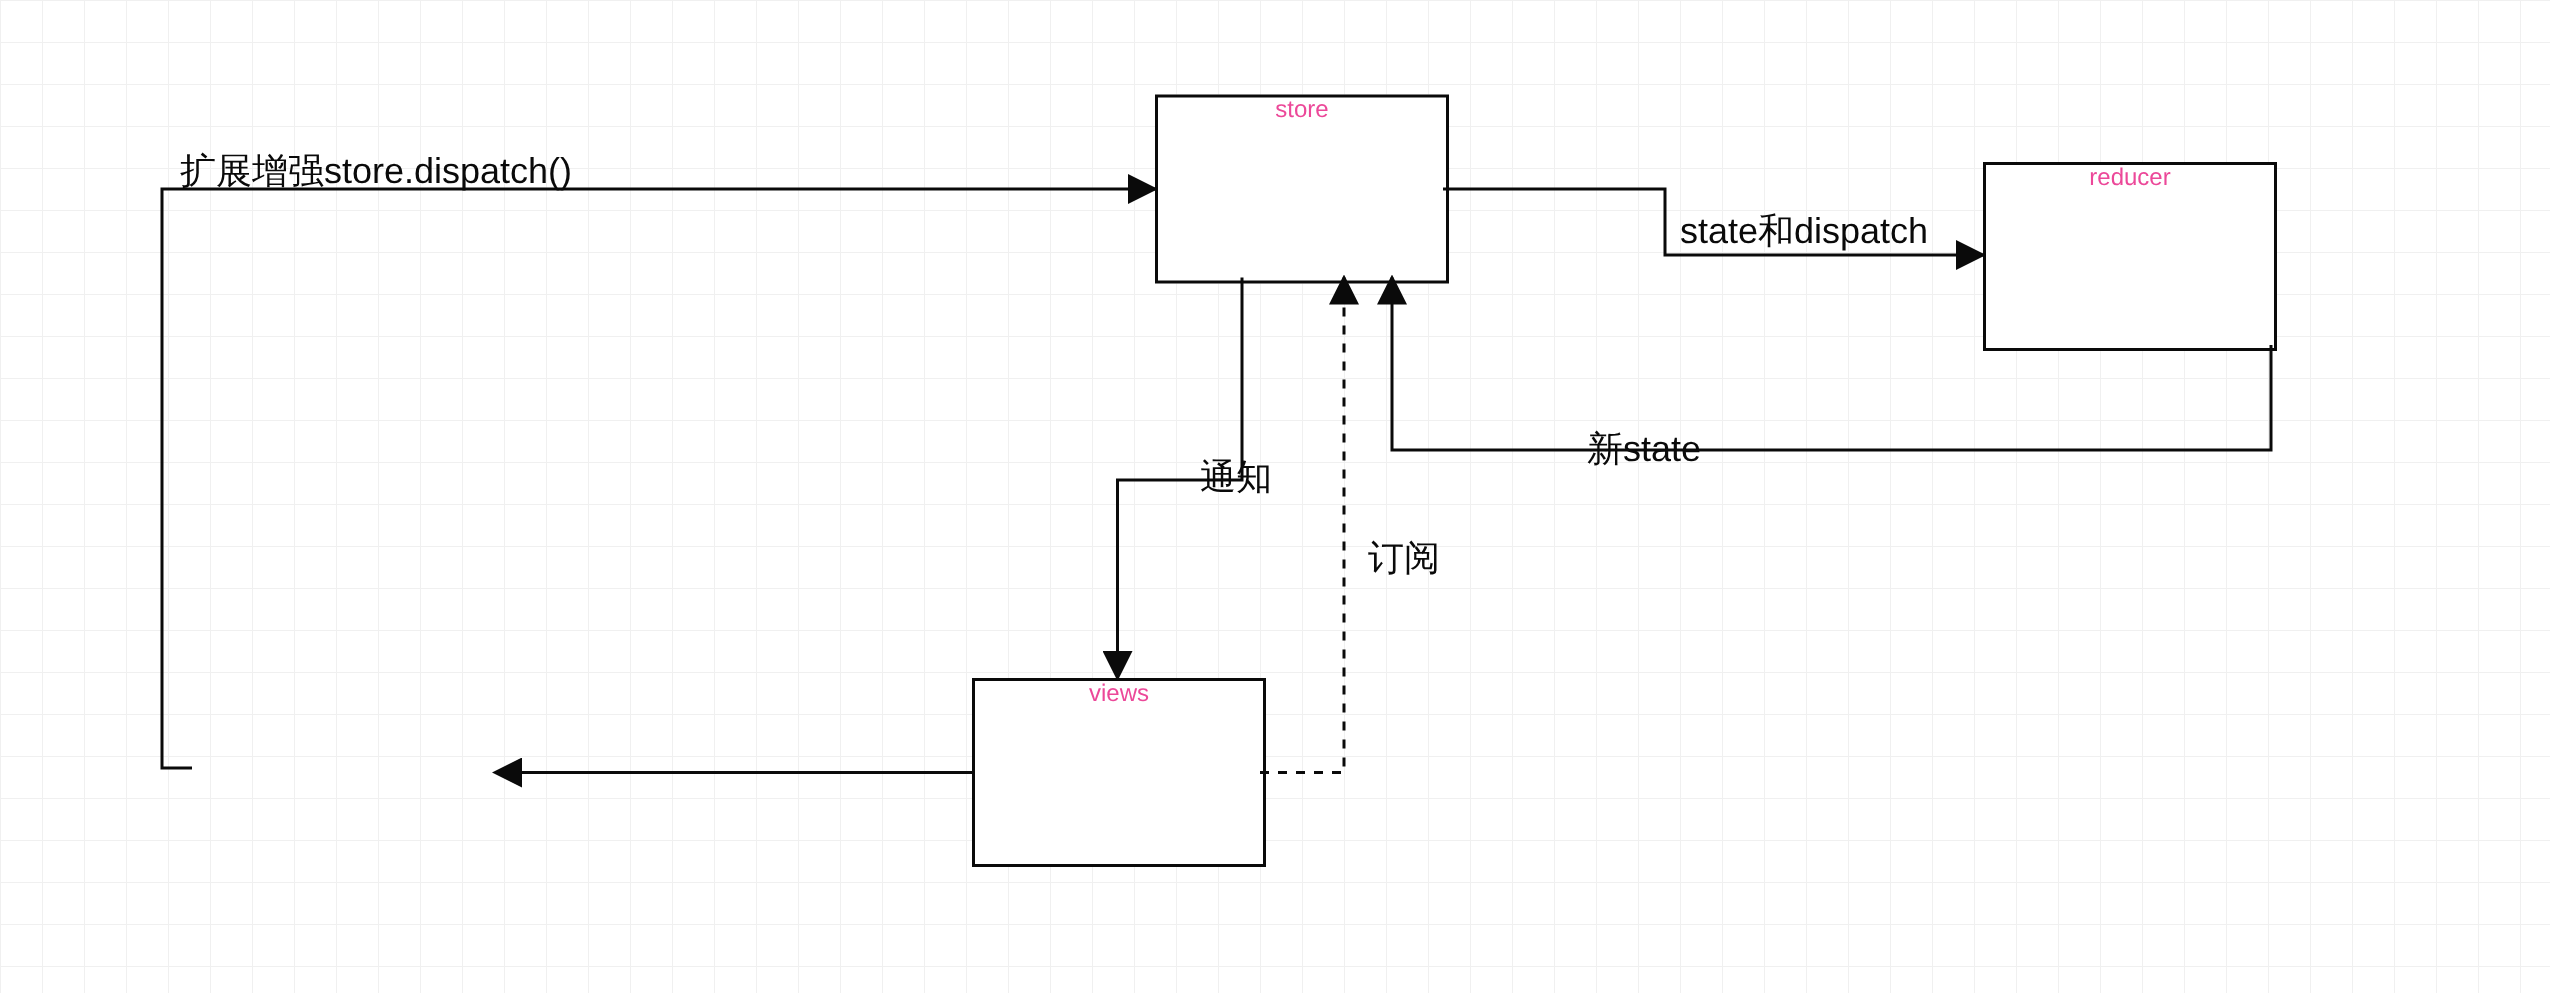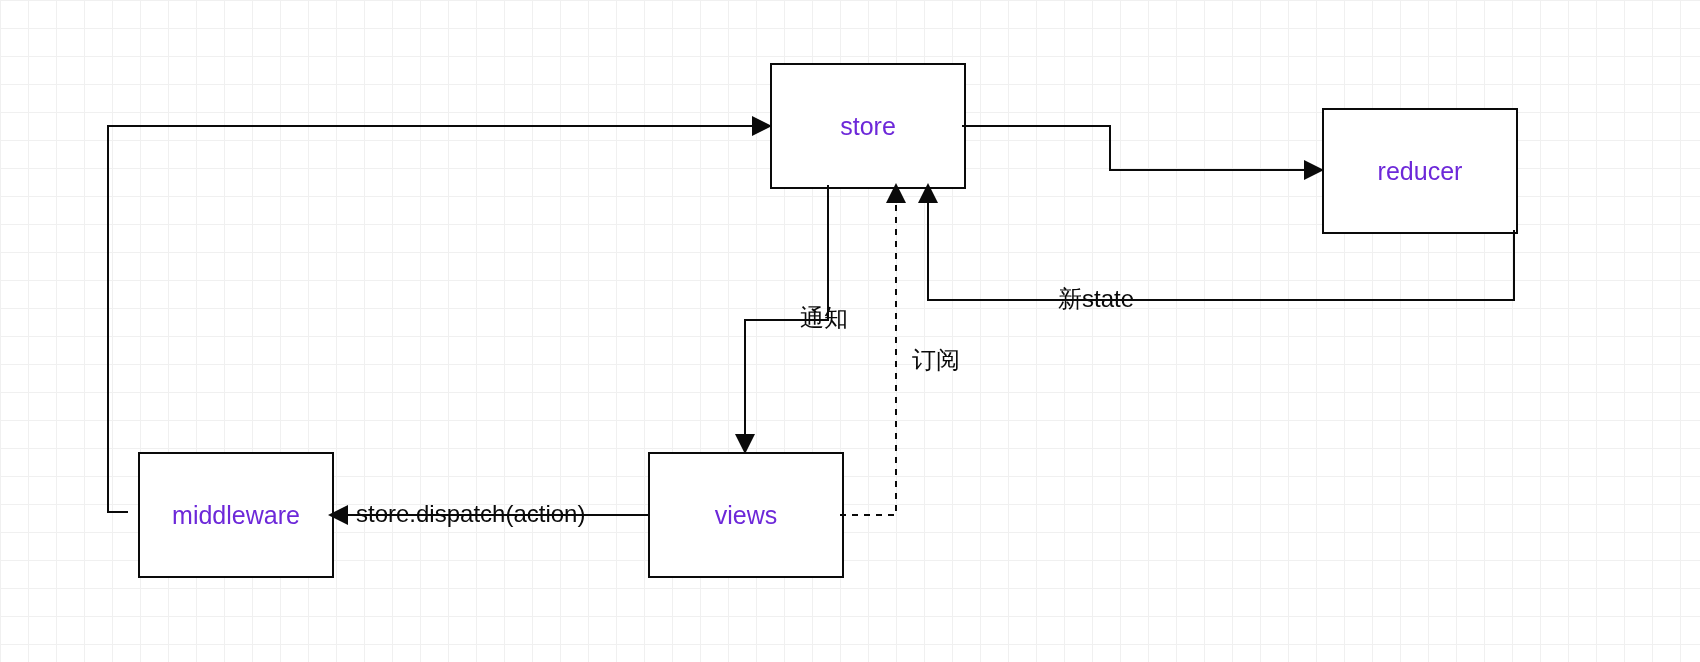--- a/index.html
+++ b/index.html
@@ -1,19 +1,19 @@
 <!DOCTYPE html>
 <html><head>
 <meta charset="utf-8">
 <style>
   html,body{margin:0;padding:0;width:1700px;height:662px;font-family:"Helvetica Neue",Arial,"PingFang SC","Microsoft YaHei",sans-serif;}
   .canvas{position:relative;width:1700px;height:662px;background:#fff;
     background-image:linear-gradient(#f0f0f0 1px,transparent 1px),linear-gradient(90deg,#f0f0f0 1px,transparent 1px);
     background-size:28px 28px;}
-  .node{position:absolute;border:2px solid #0a0a0a;background:#fff;display:flex;align-items:center;justify-content:center;font-size:25px;color:#6d28d9;}
+  .node{position:absolute;border:2px solid #0a0a0a;background:#fff;display:flex;justify-content:center;font-size:16px;color:#ec4899;}
   .lbl{position:absolute;font-size:24px;color:#0a0a0a;white-space:nowrap;}
   svg{position:absolute;left:0;top:0;width:1700px;height:662px;pointer-events:none;}
   line,polyline{stroke:#0a0a0a;stroke-width:2;fill:none;}
   .dashed{stroke-dasharray:6 6;}
 </style>
 </head>
 <body>
 
 <div class="canvas">
 
@@ -22,23 +22,20 @@
   </div>
 
   <div class="node" style="left:648px;top:452px;width:192px;height:122px">
     <span>views</span>
   </div>
 
   <div class="node" style="left:1322px;top:108px;width:192px;height:122px">
     <span>reducer</span>
   </div>
 
-  <div class="node" style="left:138px;top:452px;width:192px;height:122px">
-    <span>middleware</span>
-  </div>
 
   <svg>
     <defs>
       <marker id="arr" markerWidth="10" markerHeight="10" refX="9" refY="5" orient="auto">
         <path d="M0,0 L10,5 L0,10 z" fill="#0a0a0a"></path>
       </marker>
     </defs>
 
     <polyline points="128,512 108,512 108,126 770,126" marker-end="url(#arr)"></polyline>
 
@@ -46,23 +43,24 @@
 
     <polyline points="1514,230 1514,300 928,300 928,185" marker-end="url(#arr)"></polyline>
 
     <polyline points="828,185 828,320 745,320 745,452" marker-end="url(#arr)"></polyline>
 
     <polyline class="dashed" points="840,515 896,515 896,185" marker-end="url(#arr)"></polyline>
 
     <line x1="648" y1="515" x2="330" y2="515" marker-end="url(#arr)"></line>
   </svg>
 
+  <div class="lbl" style="left:120px;top:98px">扩展增强store.dispatch()</div>
 
+  <div class="lbl" style="left:1120px;top:138px">state和dispatch</div>
 
   <div class="lbl" style="left:1058px;top:283px">新state</div>
 
   <div class="lbl" style="left:800px;top:302px">通知</div>
 
-  <div class="lbl" style="left:912px;top:344px">订阅</div>
+  <div class="lbl" style="left:912px;top:356px">订阅</div>
 
-  <div class="lbl" style="left:356px;top:500px">store.dispatch(action)</div>
 
 </div>
 
 </body></html>

